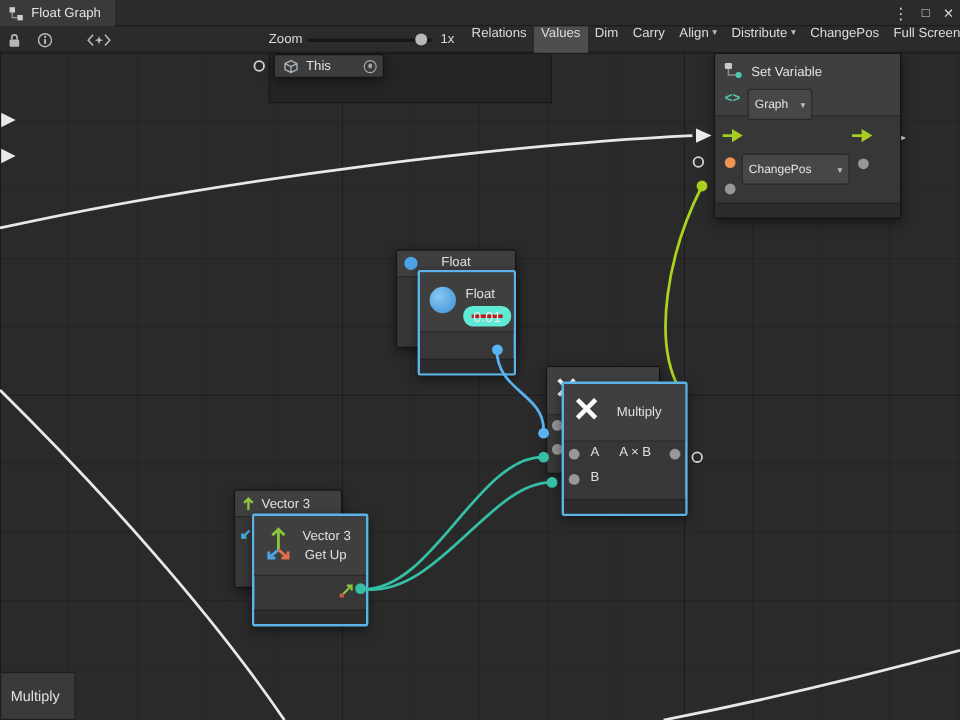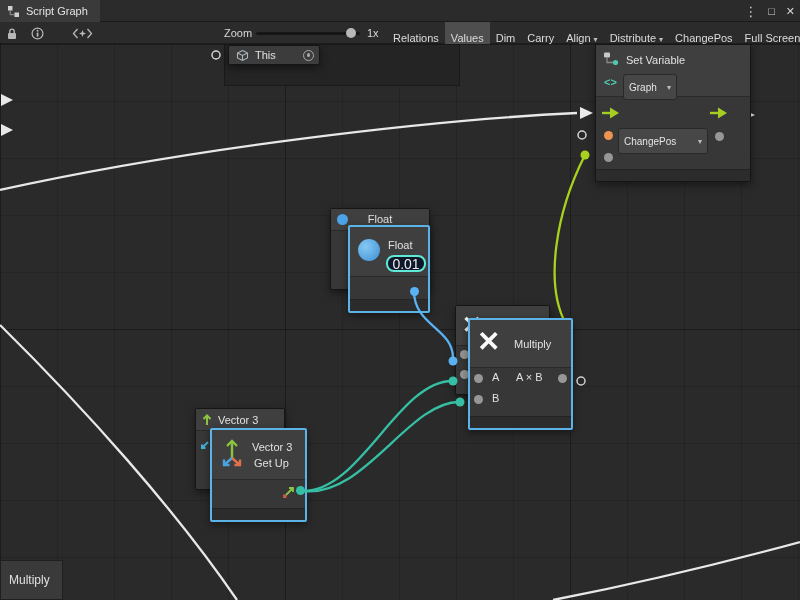--- a/index.html
+++ b/index.html
@@ -5,58 +5,58 @@
   *{margin:0;padding:0;box-sizing:border-box}
   html,body{width:800px;height:600px;background:#2a2a2a;font-family:"Liberation Sans",sans-serif;overflow:hidden;position:relative;color:#ccc}
   
   #titlebar{position:absolute;left:0;top:0;width:800px;height:22px;background:#2b2b2b;border-bottom:1px solid #1a1a1a;z-index:50}
   #tab{position:absolute;left:0;top:0;height:22px;padding:0 12px 0 7px;background:#3a3a3a;display:flex;align-items:center;gap:6px;font-size:11px;color:#e3e3e3}
   #winctl{position:absolute;right:5px;top:0;height:22px;display:flex;align-items:center;gap:11px;color:#d5d5d5}
   
   #toolbar{position:absolute;left:0;top:22px;width:800px;height:22px;background:#2b2b2b;border-bottom:1px solid #1c1c1c;font-size:11px;z-index:50}
   .tbi{position:absolute;top:0;height:22px;display:flex;align-items:center;gap:5px;color:#d8d8d8}
   #tb-buttons{position:absolute;left:387px;top:0;height:22px;display:flex}
-  .tb-btn{display:flex;align-items:flex-end;gap:3px;padding:0 6px;color:#dcdcdc;white-space:nowrap;height:22px}
+  .tb-btn{display:flex;align-items:flex-start;gap:3px;padding:0 6px;color:#dcdcdc;white-space:nowrap;height:22px}
   .tb-btn.selected{background:#4e4e4e}
   .tb-arrow{font-size:8px;color:#bdbdbd}
   #zoom-track{position:absolute;left:256px;top:10px;width:104px;height:3px;background:#161616;border-radius:2px}
   #zoom-handle{position:absolute;left:346px;top:6px;width:10px;height:10px;border-radius:50%;background:#b8b8b8}
   
   #canvas{position:absolute;left:0;top:44px;width:800px;height:556px;overflow:hidden;background-color:#2a2a2a;
     background-image:
       linear-gradient(rgba(0,0,0,.14) 1px,transparent 1px),
       linear-gradient(90deg,rgba(0,0,0,.14) 1px,transparent 1px),
       linear-gradient(rgba(0,0,0,.22) 1px,transparent 1px),
       linear-gradient(90deg,rgba(0,0,0,.22) 1px,transparent 1px);
     background-size:57px 57px,57px 57px,285px 285px,285px 285px}
   svg.layer{position:absolute;left:0;top:0;width:800px;height:556px;pointer-events:none}
   .node{position:absolute;background:#373737;border:1px solid #151515;border-radius:2px;box-shadow:0 3px 9px rgba(0,0,0,.45)}
   .node.selected{border:2px solid #5cb3e8}
   .nhead{position:absolute;left:0;top:0;right:0;background:#3f3f3f;border-bottom:1px solid #2a2a2a}
   .nfoot{position:absolute;left:0;bottom:0;right:0;height:12px;background:#2c2c2c;border-top:1px solid #232323}
   .dot{position:absolute;width:9px;height:9px;border-radius:50%;background:#979797}
   .lbl{position:absolute;font-size:11px;color:#e0e0e0;white-space:nowrap}
   .dd{position:absolute;background:#474747;border:1px solid #292929;border-radius:3px;display:flex;align-items:center;justify-content:space-between;padding:12px 5px;font-size:10px;color:#e4e4e4}
-  .valfield{position:absolute;background:#0f172a;border:2px solid #5eead4;border-radius:8px;font-size:14px;color:#ececec;display:flex;align-items:center;justify-content:center}
+  .valfield{position:absolute;background:#b91c1c;border:7px solid #5eead4;border-radius:8px;font-size:12px;color:#ececec;display:flex;align-items:center;justify-content:center}
   .ring{width:11px;height:11px;border:1.5px solid #a8a8a8;border-radius:50%;position:absolute;display:flex;align-items:center;justify-content:center}
   .ring i{width:3.5px;height:3.5px;border-radius:50%;background:#a8a8a8}
   .xglyph{position:absolute;color:#fafafa;font-weight:bold;line-height:1}
   #corner-node{position:absolute;left:0;top:516px;width:63px;height:40px;background:#3a3a3a;border:1px solid #1f1f1f;display:flex;align-items:center;padding-left:8px;font-size:12px;color:#e0e0e0;z-index:40}
 </style>
 </head>
 <body>
 
 <div id="titlebar">
   <div id="tab">
     <svg width="13" height="13" viewBox="0 0 13 13">
         <rect x="1" y="1" width="4.5" height="4.5" fill="#cfcfcf"></rect>
         <rect x="7.5" y="7.5" width="4.5" height="4.5" fill="#cfcfcf"></rect>
         <path d="M3.2,5.5 L3.2,9.7 L7.5,9.7" stroke="#9a9a9a" fill="none"></path>
       </svg>
-    <span>Script Graph</span>
+    <span>Float Graph</span>
   </div>
   <div id="winctl">
     <span style="font-size:13px">⋮</span>
     <span style="font-size:11px">□</span>
     <span style="font-size:11px">✕</span>
   </div>
 </div>
 
 <div id="toolbar">
   <div class="tbi" style="left:6px">

